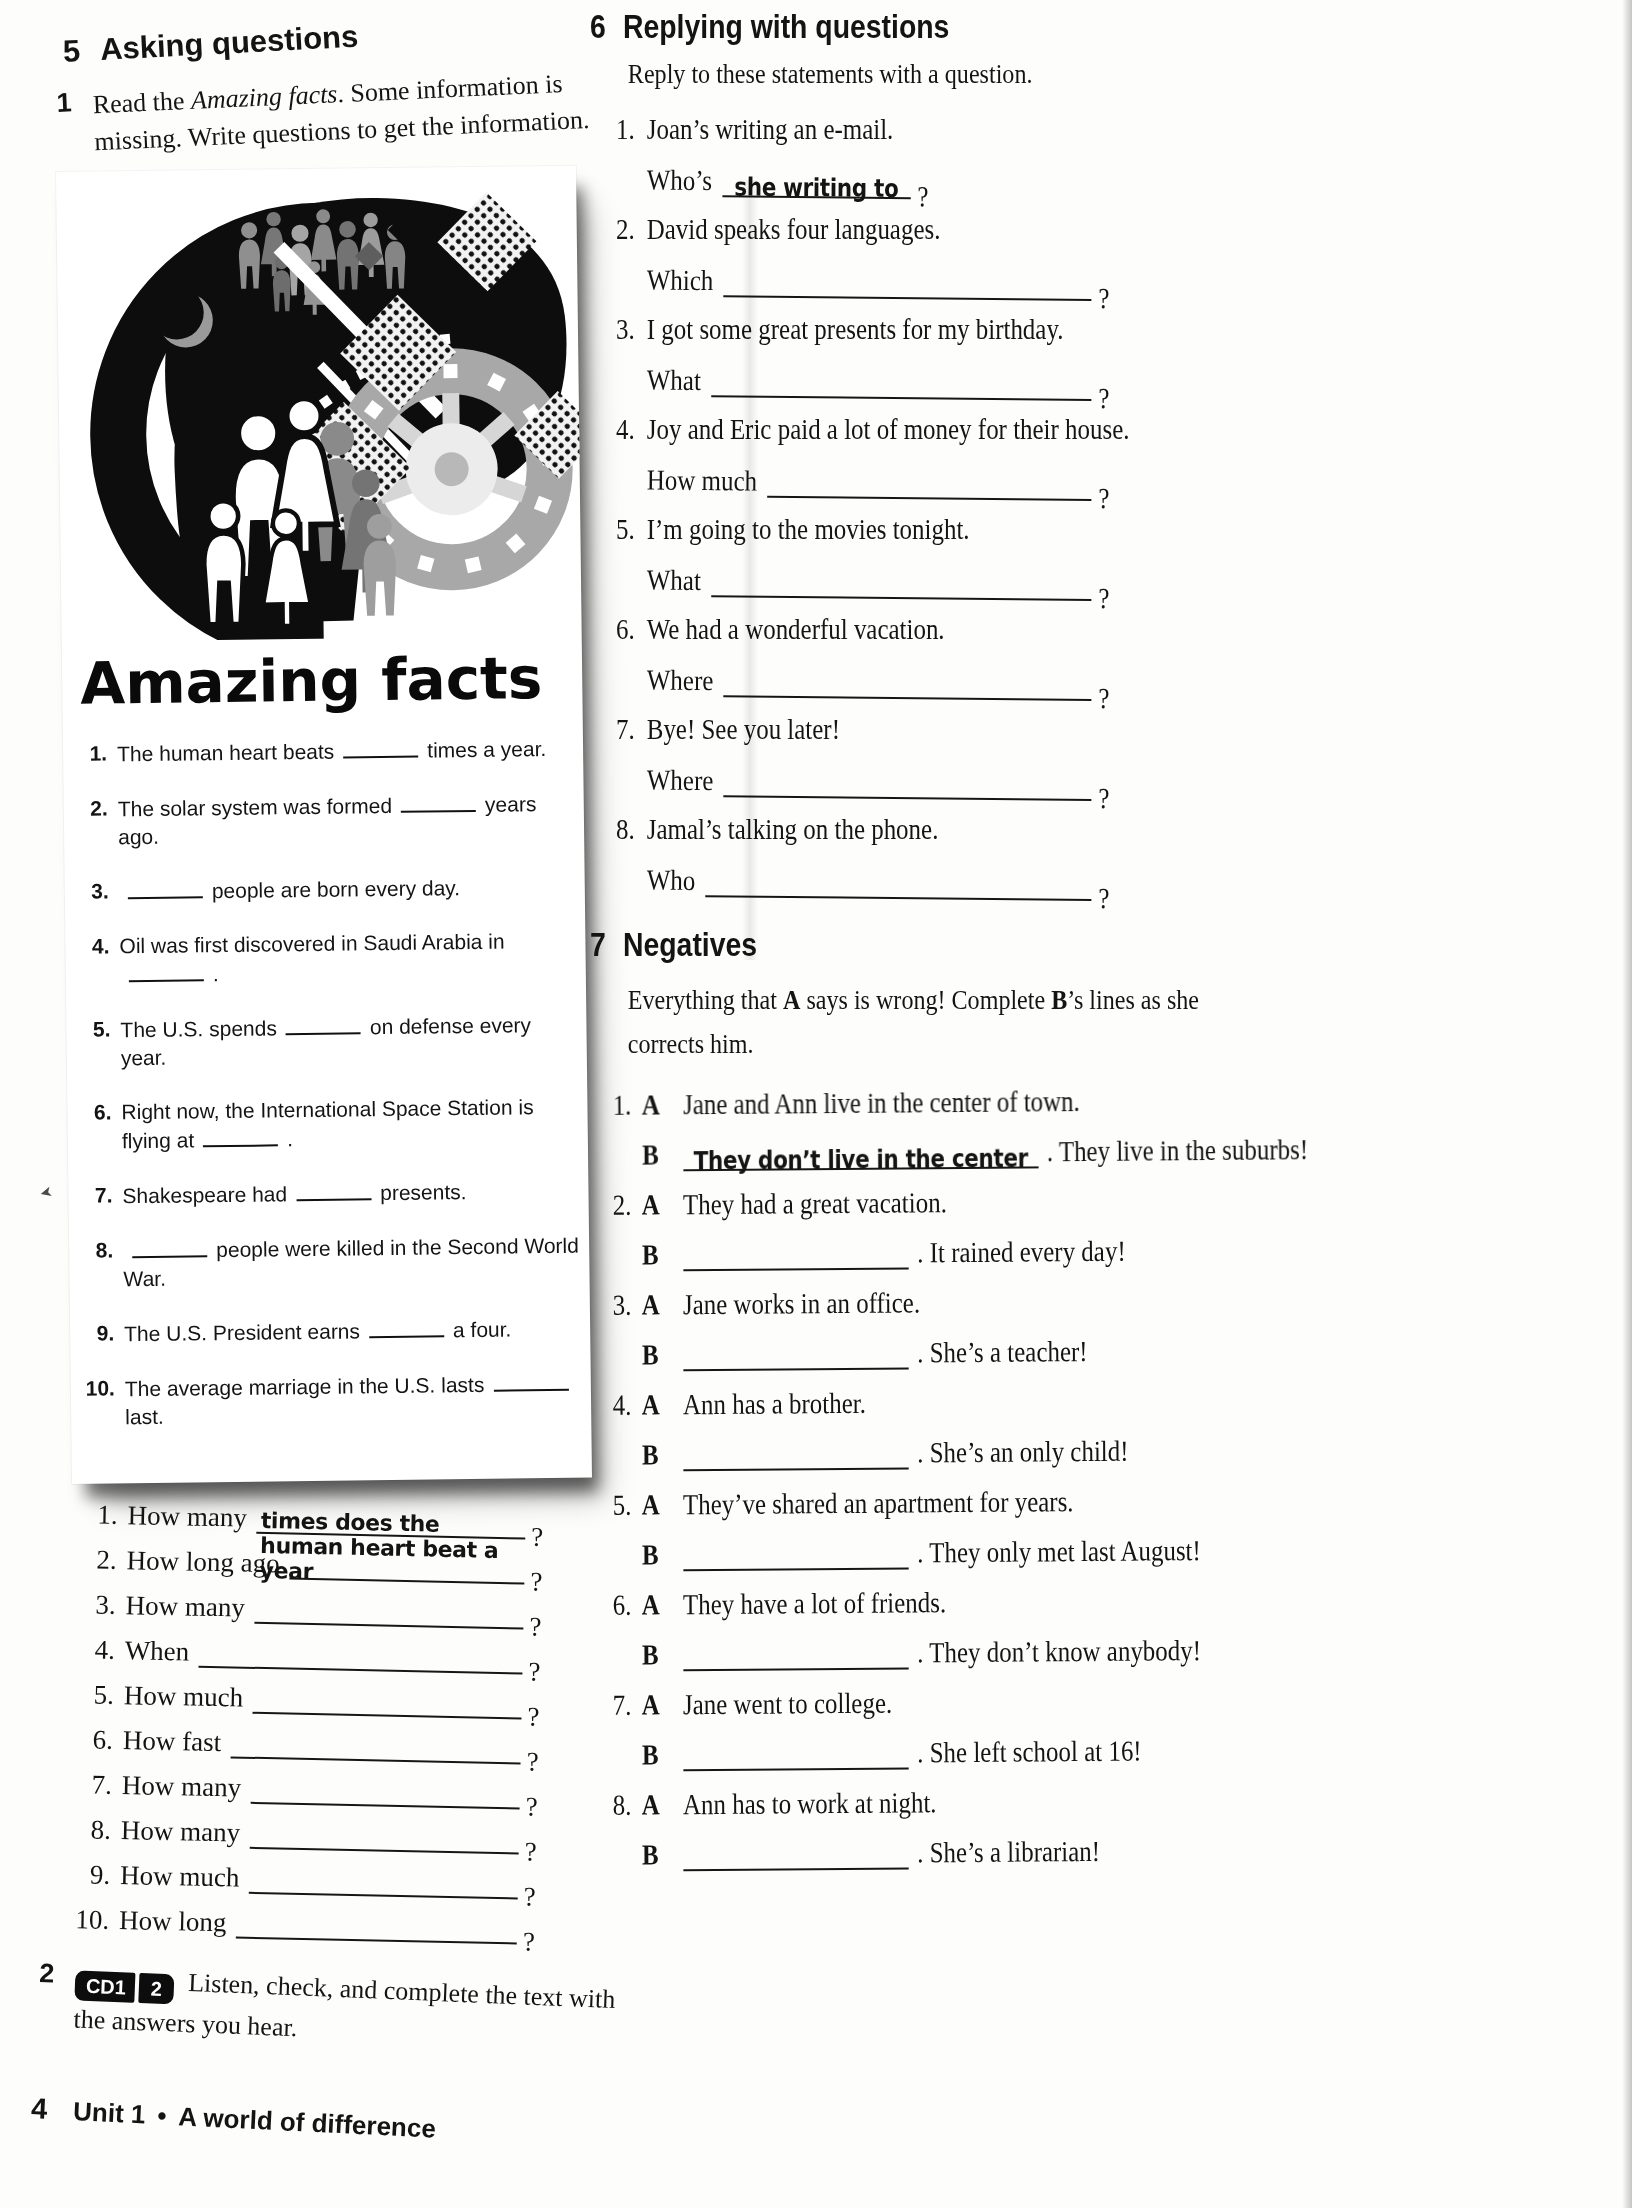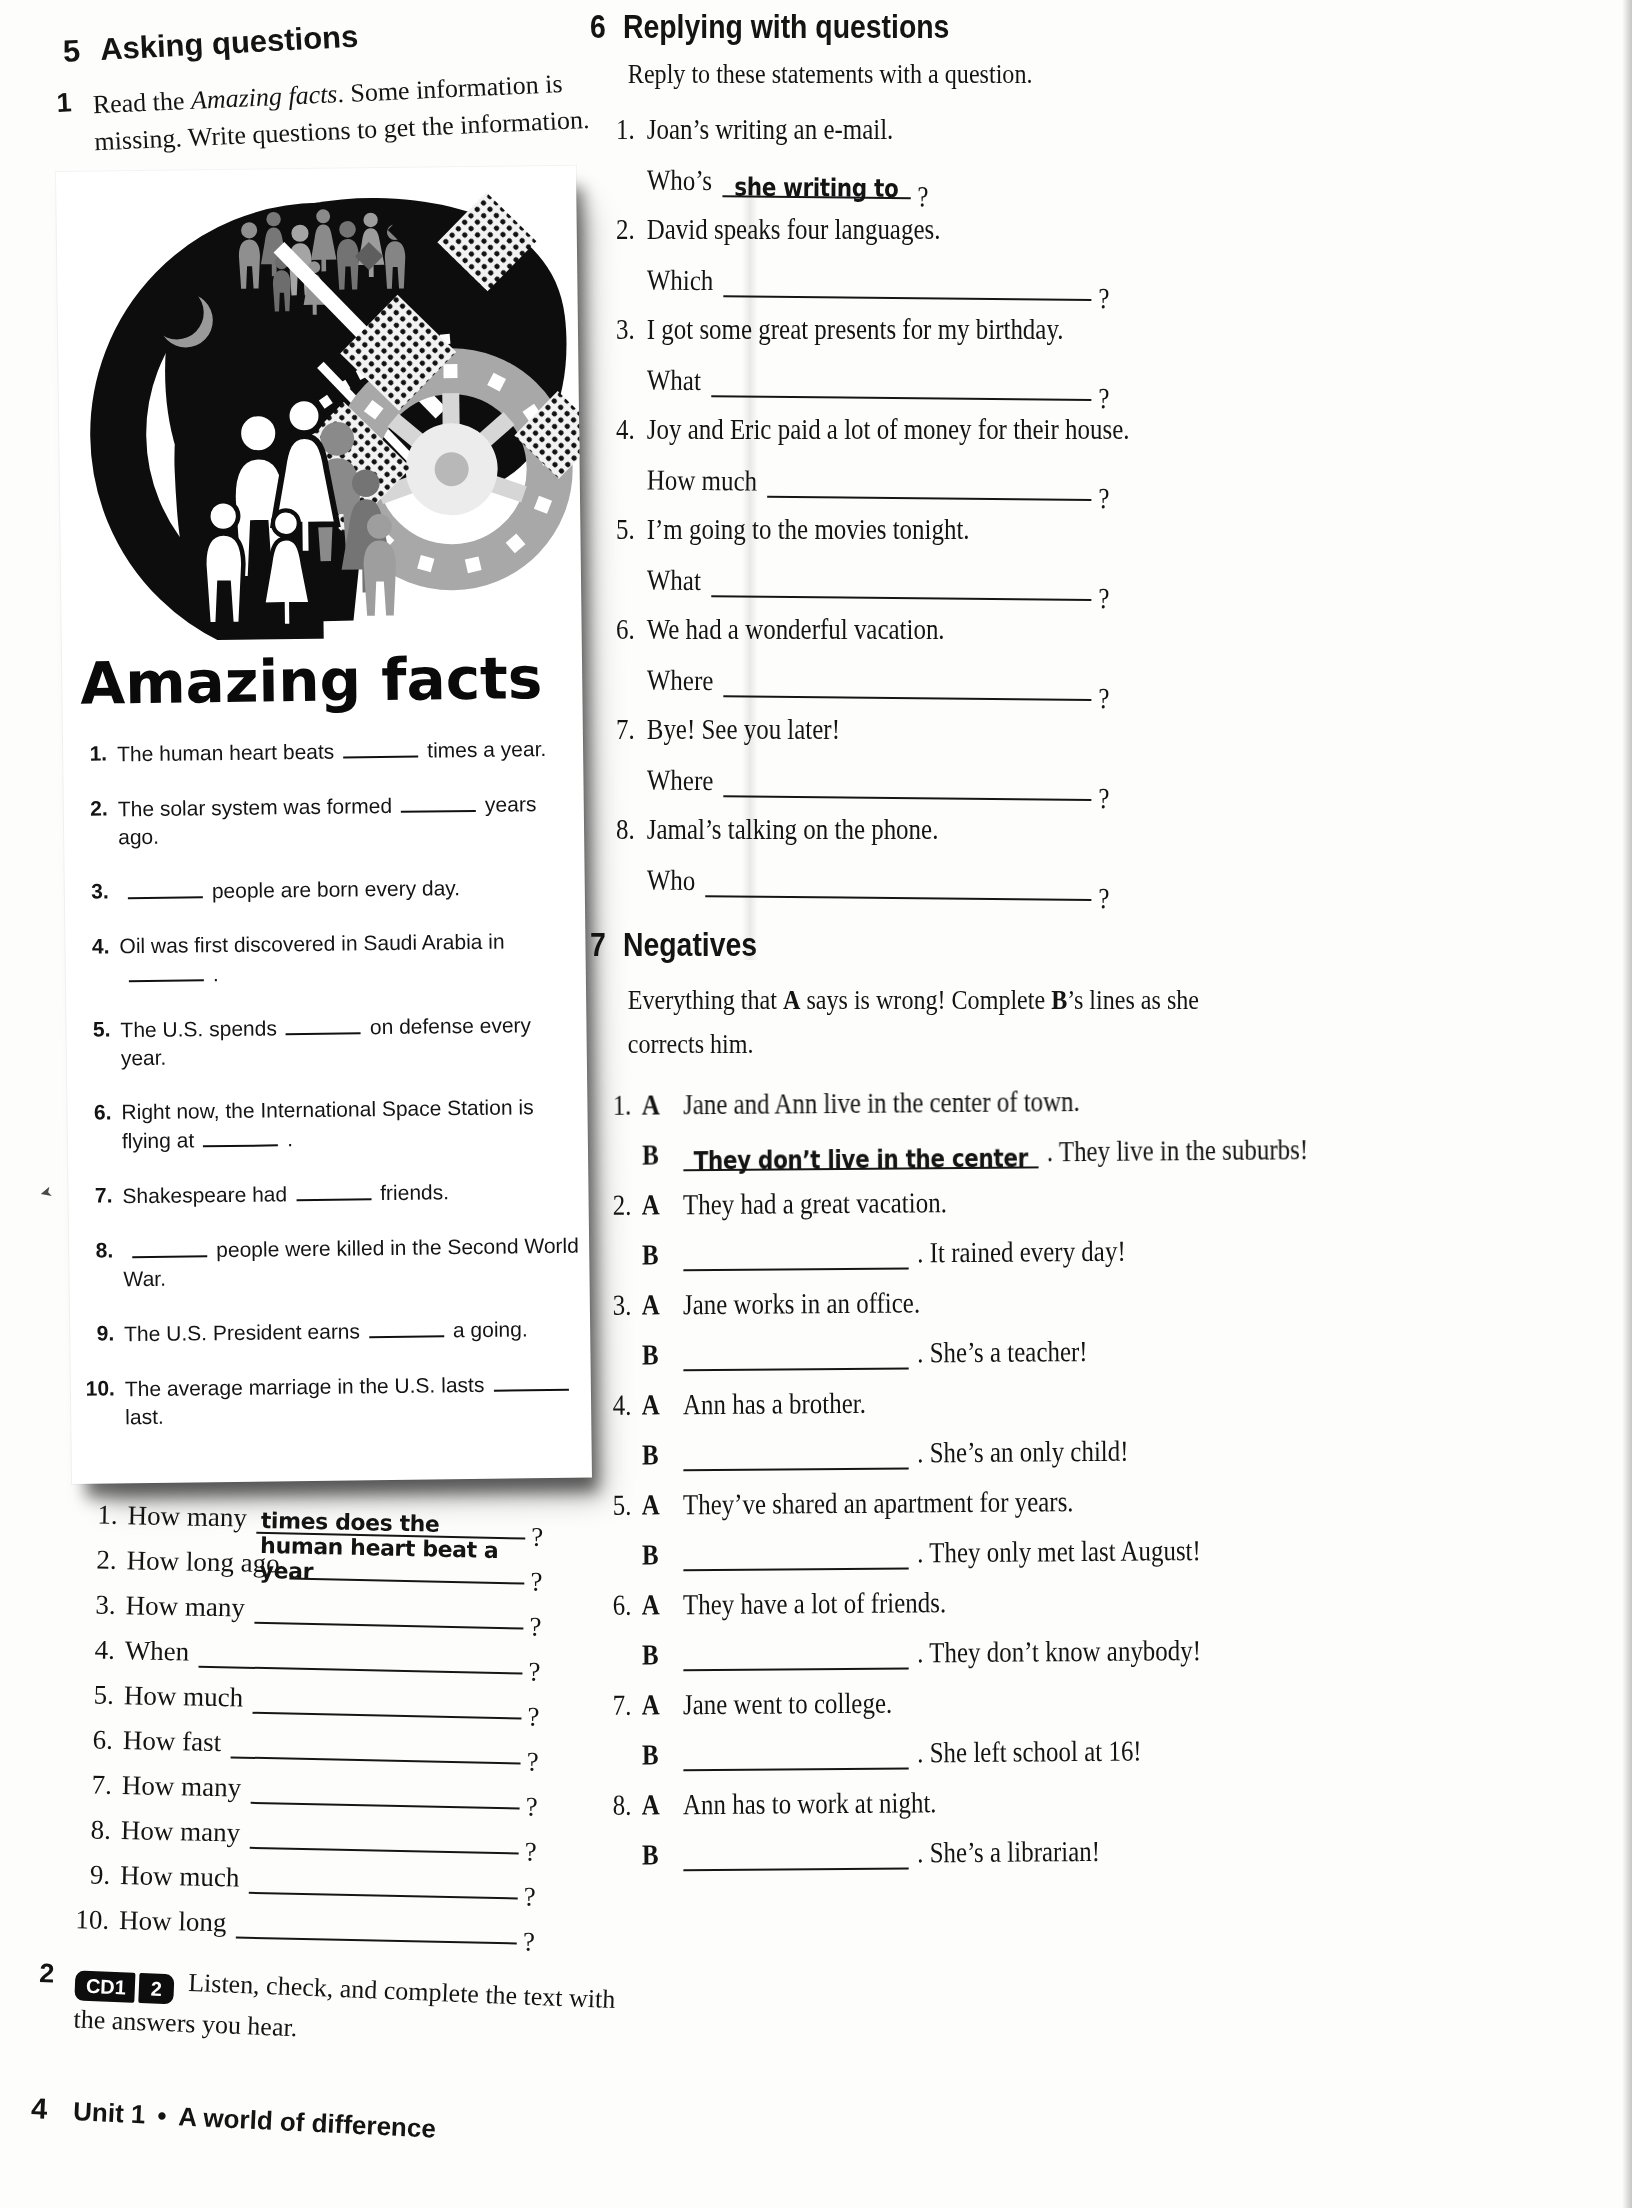--- a/index.html
+++ b/index.html
@@ -232,31 +232,31 @@
         <span class="fact-body"><span>The U.S. spends</span><span class="blank"></span><span>on defense every year.</span></span>
       </div>
 
       <div class="fact">
         <span class="fact-num">6.</span>
         <span class="fact-body"><span>Right now, the International Space Station is flying at</span><span class="blank"></span><span>.</span></span>
       </div>
 
       <div class="fact">
         <span class="fact-num">7.</span>
-        <span class="fact-body"><span>Shakespeare had</span><span class="blank"></span><span>friends.</span></span>
+        <span class="fact-body"><span>Shakespeare had</span><span class="blank"></span><span>presents.</span></span>
       </div>
 
       <div class="fact">
         <span class="fact-num">8.</span>
         <span class="fact-body"><span></span><span class="blank"></span><span>people were killed in the Second World War.</span></span>
       </div>
 
       <div class="fact">
         <span class="fact-num">9.</span>
-        <span class="fact-body"><span>The U.S. President earns</span><span class="blank"></span><span>a going.</span></span>
+        <span class="fact-body"><span>The U.S. President earns</span><span class="blank"></span><span>a four.</span></span>
       </div>
 
       <div class="fact">
         <span class="fact-num">10.</span>
         <span class="fact-body"><span>The average marriage in the U.S. lasts</span><span class="blank"></span><span>last.</span></span>
       </div>
     </div>
 </div>
 
 <div class="block qlist">

